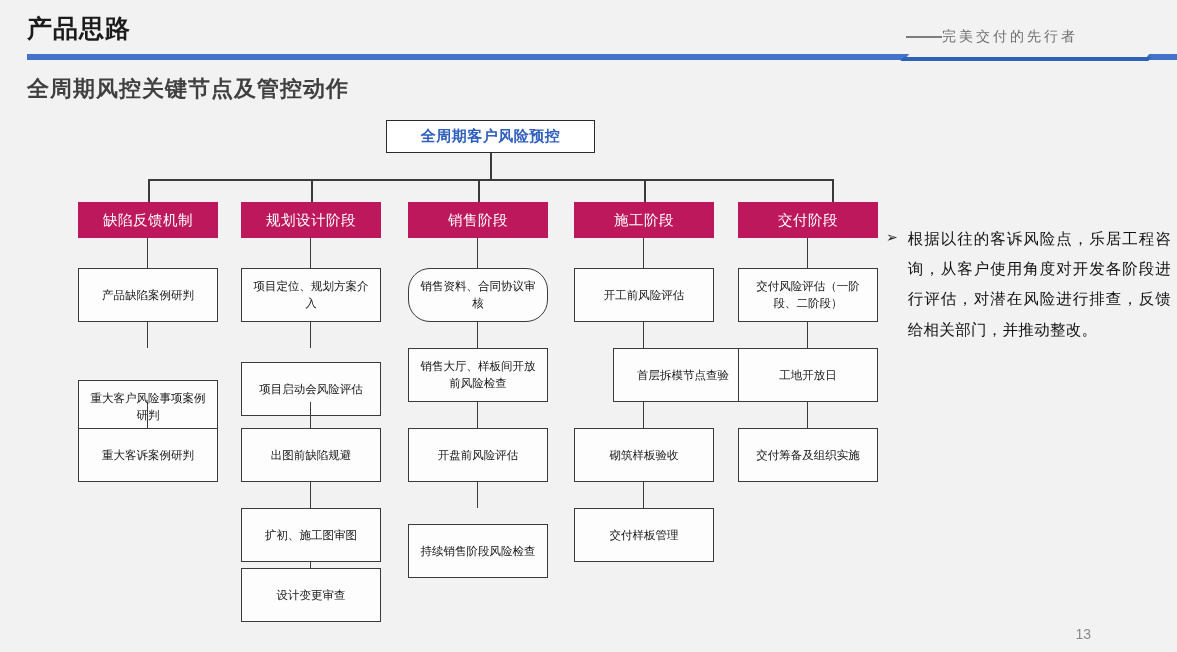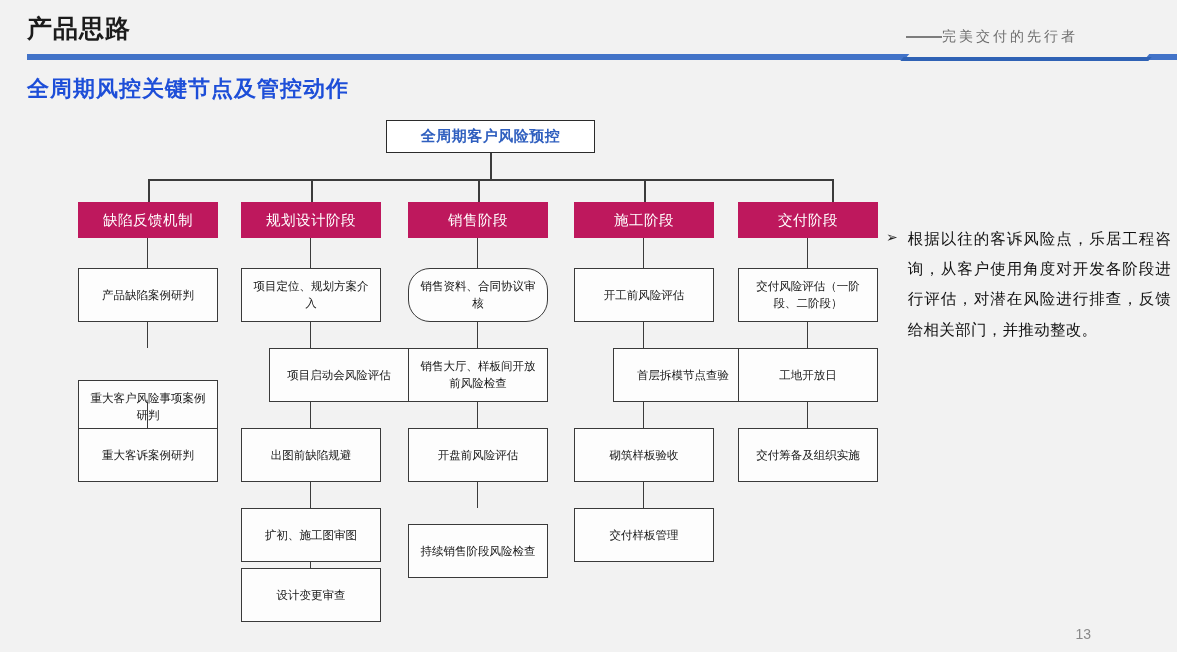--- a/index.html
+++ b/index.html
@@ -63,21 +63,21 @@
     width: 248px; height: 4px;
     background: #2f62b5;
     transform: skewX(-40deg);
   }
   .page-title {
     position: absolute;
     left: 27px; top: 74px;
     font-size: 22px;
     font-weight: bold;
     letter-spacing: 1px;
-    color: #1d4ed8;
+    color: #404040;
   }
 
   
   .diagram { position: absolute; left: 0; top: 0; width: 1177px; height: 652px; }
 
   .root-box {
     position: absolute;
     left: 386px; top: 120px;
     width: 209px; height: 33px;
     background: #ffffff;
@@ -195,21 +195,21 @@
       <div class="node" style="top:146px; height:54px;margin-top:32px;">重大客户风险事项案例研判</div>
       <div class="vlink" style="top:200px; height:26px;"></div>
       <div class="node" style="top:226px; height:54px;">重大客诉案例研判</div>
     </div>
 
     <div class="col" style="left:241px;">
       <div class="col-head">规划设计阶段</div>
       <div class="vlink" style="top:36px; height:30px;"></div>
       <div class="node" style="top:66px; height:54px;">项目定位、规划方案介入</div>
       <div class="vlink" style="top:120px; height:26px;"></div>
-      <div class="node" style="top:146px; height:54px;margin-left:28px;">项目启动会风险评估</div>
+      <div class="node" style="top:160px; height:54px;">项目启动会风险评估</div>
       <div class="vlink" style="top:200px; height:26px;"></div>
       <div class="node" style="top:226px; height:54px;">出图前缺陷规避</div>
       <div class="vlink" style="top:280px; height:26px;"></div>
       <div class="node" style="top:306px; height:54px;">扩初、施工图审图</div>
       <div class="vlink" style="top:360px; height:26px;"></div>
       <div class="node" style="top:366px; height:54px;">设计变更审查</div>
     </div>
 
     <div class="col" style="left:408px;">
       <div class="col-head">销售阶段</div>

